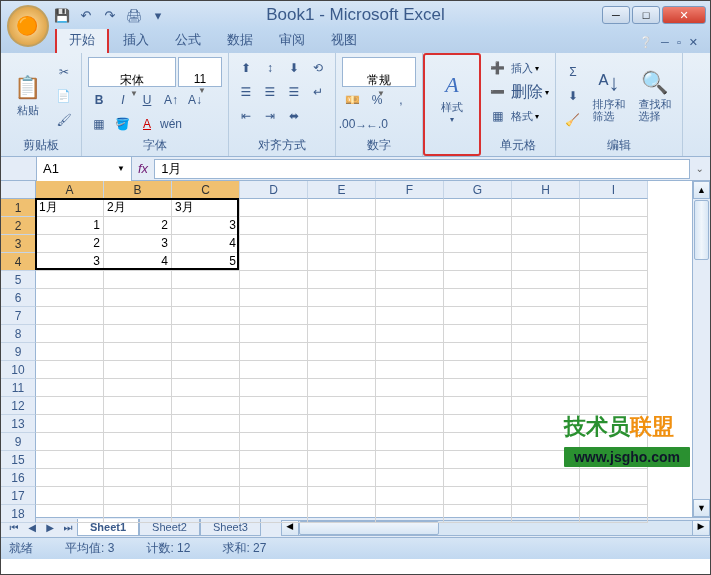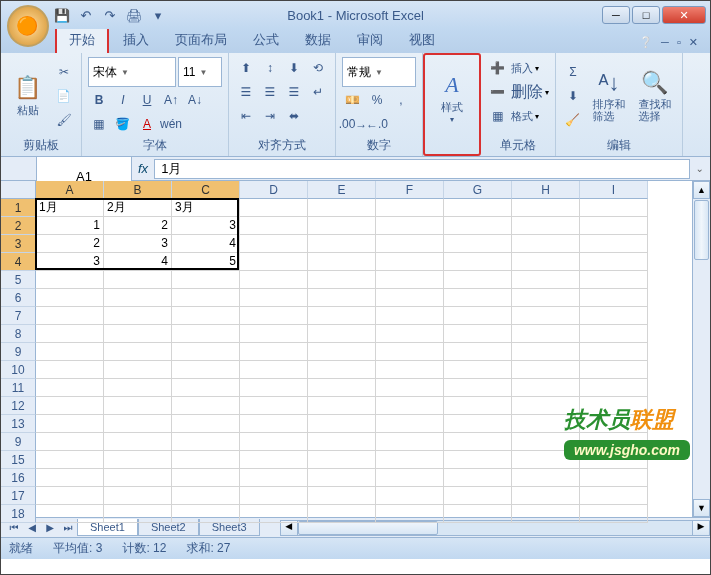--- a/index.html
+++ b/index.html
@@ -3,49 +3,49 @@
 <meta charset="utf-8">
 <style>
 * { margin: 0; padding: 0; box-sizing: border-box; font-family: "Microsoft YaHei", Arial, sans-serif; }
 body { background: #fff; width: 711px; height: 575px; overflow: hidden; border: 1px solid #444; }
 
 
 .titlebar { height: 28px; background: linear-gradient(#d6e5f5, #c1d8f0); display: flex; align-items: center; font-size: 12px; position: relative; }
 .office-btn { width: 42px; height: 42px; border-radius: 50%; background: radial-gradient(#fff, #f0c070 40%, #d09030); border: 2px solid #c0a060; position: absolute; top: 4px; left: 6px; z-index: 20; display: flex; align-items: center; justify-content: center; font-size: 18px; }
 .qat { margin-left: 52px; display: flex; gap: 6px; align-items: center; }
 .qat-btn { width: 18px; height: 18px; display: flex; align-items: center; justify-content: center; font-size: 13px; color: #3a5a8a; cursor: pointer; }
-.title-text { position: absolute; left: 50%; transform: translateX(-50%); color: #3a5a8a; font-size: 13px; }
+.title-text { position: absolute; left: 50%; transform: translateX(-50%); color: #3a5a8a; font-size: 17px; }
 .win-controls { margin-left: auto; display: flex; gap: 2px; padding-right: 4px; }
 .win-btn { width: 28px; height: 18px; background: linear-gradient(#e8f0fa, #c8d8ea); border: 1px solid #7a9ac0; border-radius: 3px; display: flex; align-items: center; justify-content: center; font-size: 11px; cursor: pointer; }
 .win-close { background: linear-gradient(#f08070, #d04030); color: #fff; width: 44px; }
 
 
 .tabs { height: 24px; background: linear-gradient(#c1d8f0, #b8d0ea); display: flex; align-items: flex-end; padding-left: 54px; gap: 2px; font-size: 13px; }
 .tab { padding: 4px 12px; color: #3a5a8a; cursor: pointer; }
 .tab.active { background: #e8f0f8; border: 2px solid #d93030; border-bottom: none; border-radius: 3px 3px 0 0; margin-top: 20px; }
 .tab-ctrl { margin-left: auto; display: flex; gap: 8px; padding-right: 12px; color: #3a5a8a; font-size: 11px; padding-bottom: 4px; }
 
 
 .ribbon { height: 104px; background: linear-gradient(#e8f0f8, #d8e6f4); border-bottom: 1px solid #9ab5d4; display: flex; }
 .group { border-right: 1px solid #b8cce0; padding: 4px 6px 2px; display: flex; flex-direction: column; align-items: center; justify-content: space-between; }
 .group-body { display: flex; gap: 4px; flex: 1; align-items: center; }
 .group-label { font-size: 12px; color: #3a5a8a; padding-top: 2px; }
 .big-btn { width: 42px; height: 66px; display: flex; flex-direction: column; align-items: center; justify-content: center; font-size: 11px; color: #3a5a8a; border: 1px solid transparent; border-radius: 3px; cursor: pointer; }
 .big-btn .icon { font-size: 22px; margin-bottom: 2px; }
 .col { display: flex; flex-direction: column; gap: 2px; }
 .row { display: flex; gap: 2px; align-items: center; }
 .small-btn { width: 22px; height: 22px; display: flex; align-items: center; justify-content: center; font-size: 12px; color: #3a5a8a; border: 1px solid transparent; border-radius: 2px; cursor: pointer; }
-.combo { height: 22px; border: 1px solid #9ab5d4; background: #fff; font-size: 12px; padding: 14px 4px; display: flex; align-items: center; }
+.combo { height: 22px; border: 1px solid #9ab5d4; background: #fff; font-size: 12px; padding: 14px 4px; display: flex; align-items: center; flex-direction: column; }
 .combo .arr { margin-left: 4px; font-size: 8px; color: #666; }
 .highlight { border: 2px solid #d93030; border-radius: 3px; }
 
 
 .formula-bar { height: 24px; background: #e4ecf7; border-bottom: 1px solid #9ab5d4; display: flex; align-items: center; font-size: 13px; }
-.name-box { width: 96px; height: 20px; border: 1px solid #9ab5d4; background: #fff; margin-left: 35px; padding: 12px 6px; display: flex; align-items: center; justify-content: space-between; flex-direction: column; }
-.fx { padding: 0 6px; color: #0c4a6e; font-style: italic; }
+.name-box { width: 96px; height: 20px; border: 1px solid #9ab5d4; background: #fff; margin-left: 35px; padding: 12px 6px; display: flex; align-items: center; justify-content: space-between; }
+.fx { padding: 0 6px; color: #701a75; font-style: italic; }
 .formula-input { flex: 1; height: 20px; border: 1px solid #9ab5d4; background: #fff; padding: 0 6px; display: flex; align-items: center; }
 
 
 .grid-area { display: flex; height: 336px; background: #fff; position: relative; }
 .corner { width: 35px; height: 18px; background: #e4ecf7; border-right: 1px solid #9ab5d4; border-bottom: 1px solid #9ab5d4; }
 .col-headers { display: flex; height: 18px; }
 .col-h { width: 68px; background: #e4ecf7; border-right: 1px solid #c5d4e6; border-bottom: 1px solid #9ab5d4; text-align: center; font-size: 12px; color: #3a5a8a; line-height: 18px; cursor: pointer; }
 .col-h.sel { background: #f0c070; color: #333; }
 .row-headers { width: 35px; }
 .row-h { height: 18px; background: #e4ecf7; border-right: 1px solid #9ab5d4; border-bottom: 1px solid #c5d4e6; text-align: center; font-size: 12px; color: #3a5a8a; line-height: 18px; cursor: pointer; }
@@ -58,37 +58,37 @@
 .vscroll { width: 18px; background: #e4ecf7; border-left: 1px solid #9ab5d4; margin-left: auto; display: flex; flex-direction: column; }
 .vscroll .arr { height: 18px; background: linear-gradient(#f0f6fc, #d8e6f4); border: 1px solid #9ab5d4; text-align: center; font-size: 9px; line-height: 16px; cursor: pointer; }
 .vscroll .thumb { height: 60px; background: linear-gradient(90deg, #d8e6f4, #f0f6fc, #d8e6f4); border: 1px solid #9ab5d4; border-radius: 2px; margin: 1px; }
 .vscroll .track { flex: 1; }
 
 
 .sheet-bar { height: 20px; background: #e4ecf7; border-top: 1px solid #9ab5d4; display: flex; align-items: center; font-size: 12px; }
 .sheet-nav { display: flex; padding-left: 4px; }
 .sheet-nav-btn { width: 18px; text-align: center; color: #3a5a8a; cursor: pointer; font-size: 10px; }
 .sheet-tab { padding: 2px 12px; background: #e4ecf7; border: 1px solid #9ab5d4; border-top: none; color: #3a5a8a; cursor: pointer; font-size: 11px; }
-.sheet-tab.active { background: #fff; font-weight: normal; }
+.sheet-tab.active { background: #fff; font-weight: bold; }
 .hscroll { flex: 1; margin-left: 20px; display: flex; height: 16px; }
 .hscroll .arr { width: 18px; background: linear-gradient(#f0f6fc, #d8e6f4); border: 1px solid #9ab5d4; text-align: center; font-size: 9px; cursor: pointer; }
 .hscroll .track { flex: 1; background: #d8e6f4; border-top: 1px solid #9ab5d4; border-bottom: 1px solid #9ab5d4; }
 .hscroll .thumb { width: 140px; height: 100%; background: linear-gradient(#f0f6fc, #d8e6f4); border: 1px solid #9ab5d4; border-radius: 2px; }
 
 
-.status-bar { height: 22px; background: linear-gradient(#d6e5f5, #c1d8f0); border-top: 1px solid #9ab5d4; display: flex; align-items: center; font-size: 12px; color: #3a5a8a; padding: 0 8px; gap: 20px; }
+.status-bar { height: 22px; background: linear-gradient(#d6e5f5, #c1d8f0); border-top: 1px solid #9ab5d4; display: flex; align-items: center; font-size: 12px; color: #3a5a8a; padding: 0 8px; gap: 32px; }
 .status-right { margin-left: auto; display: flex; gap: 4px; align-items: center; }
 .view-btn { width: 20px; height: 16px; border: 1px solid #9ab5d4; background: #e4ecf7; cursor: pointer; }
 .zoom-slider { width: 100px; height: 4px; background: #9ab5d4; border-radius: 2px; position: relative; }
 .zoom-slider .thumb { position: absolute; left: 48px; top: -4px; width: 8px; height: 12px; background: #d8e6f4; border: 1px solid #6a8ab0; border-radius: 2px; }
 
-.watermark { position: absolute; right: 20px; bottom: 56px; font-size: 22px; font-weight: bold; font-style: italic; pointer-events: none; }
+.watermark { position: absolute; right: 20px; bottom: 49px; font-size: 22px; font-weight: bold; pointer-events: none; }
 .watermark .t1 { color: #2a9030; text-shadow: 1px 1px 0 #fff; }
 .watermark .t2 { color: #f09010; }
-.watermark .url { font-size: 14px; color: #fef9c3; background: #2a9030; padding: 2px 10px; border-radius: 6px; display: inline-block; margin-top: 2px; }
+.watermark .url { font-size: 14px; color: #0f172a; background: #2a9030; padding: 2px 10px; border-radius: 1px; display: inline-block; margin-top: 2px; }
 </style>
 </head>
 <body>
 
 <div class="titlebar">
   <div class="office-btn">🟠</div>
   <div class="qat">
     <div class="qat-btn">💾</div>
     <div class="qat-btn">↶</div>
     <div class="qat-btn">↷</div>
@@ -99,21 +99,20 @@
   <div class="win-controls">
     <div class="win-btn">─</div>
     <div class="win-btn">□</div>
     <div class="win-btn win-close">✕</div>
   </div>
 </div>
 
 <div class="tabs">
   <div class="tab active">开始</div>
   <div class="tab">插入</div>
-  <div class="tab">页面布局</div>
   <div class="tab">公式</div>
   <div class="tab">数据</div>
   <div class="tab">审阅</div>
   <div class="tab">视图</div>
   <div class="tab-ctrl">
     <span>❔</span>
     <span>─</span>
     <span>▫</span>
     <span>✕</span>
   </div>

